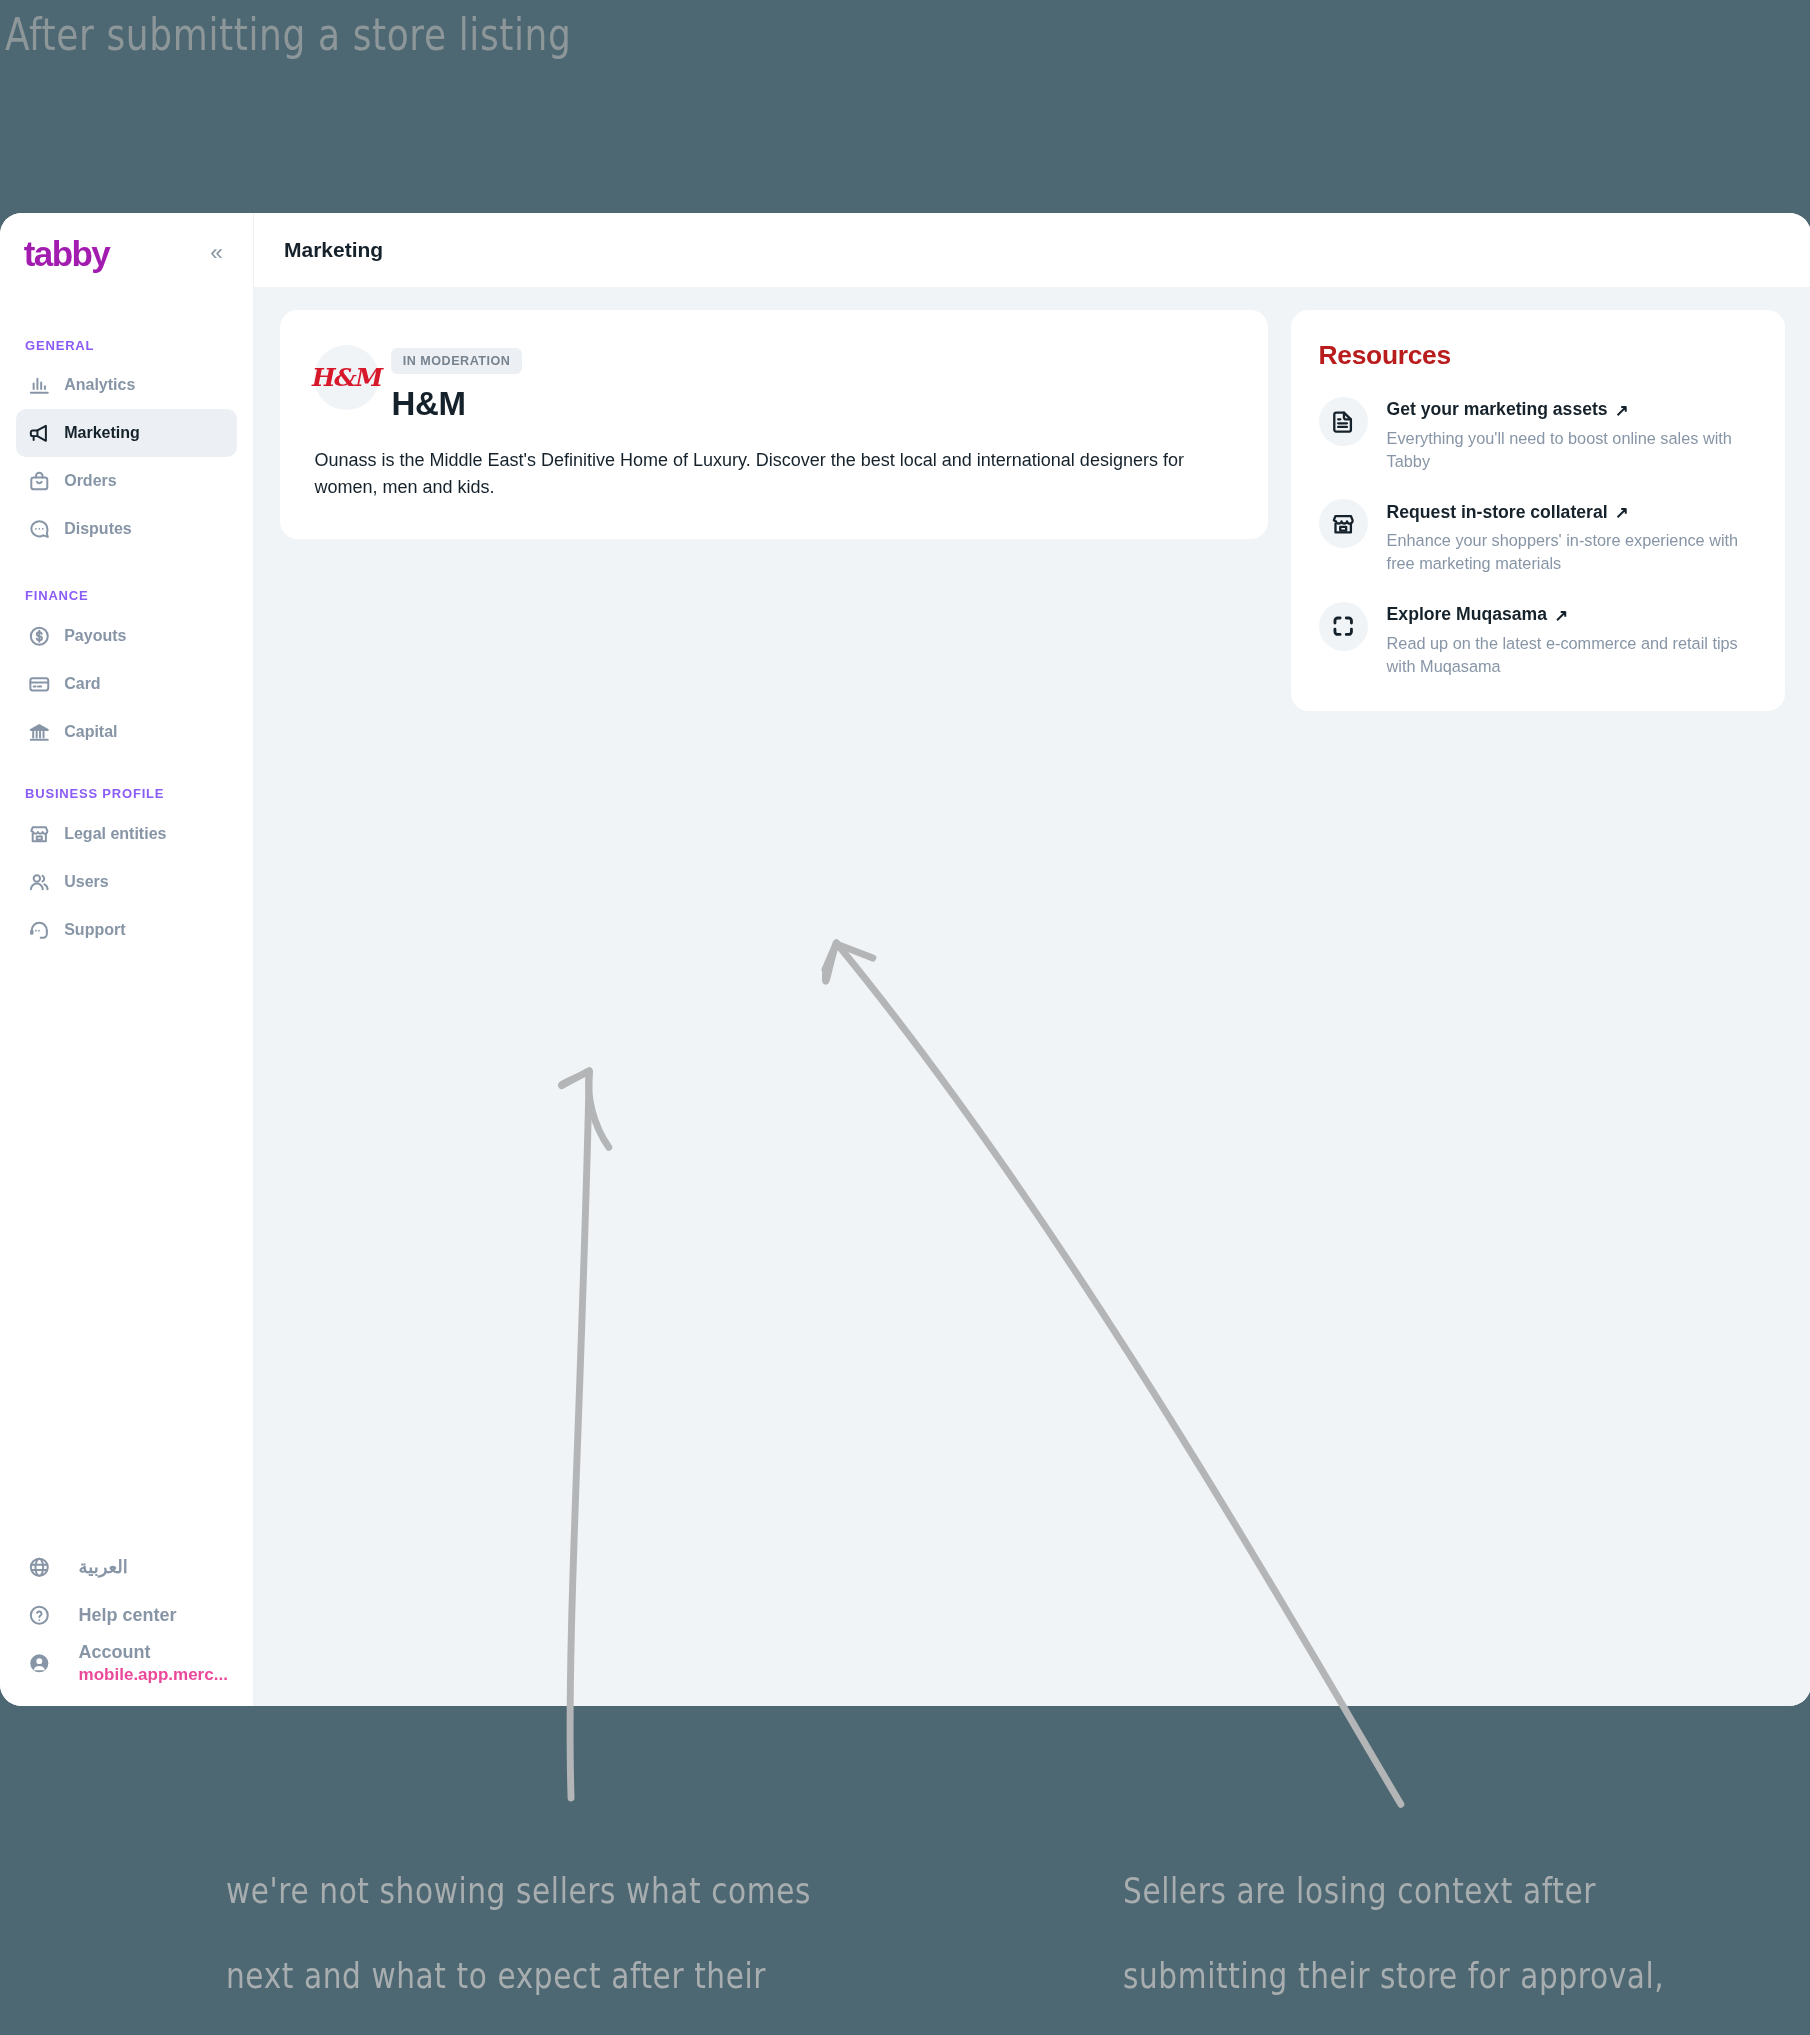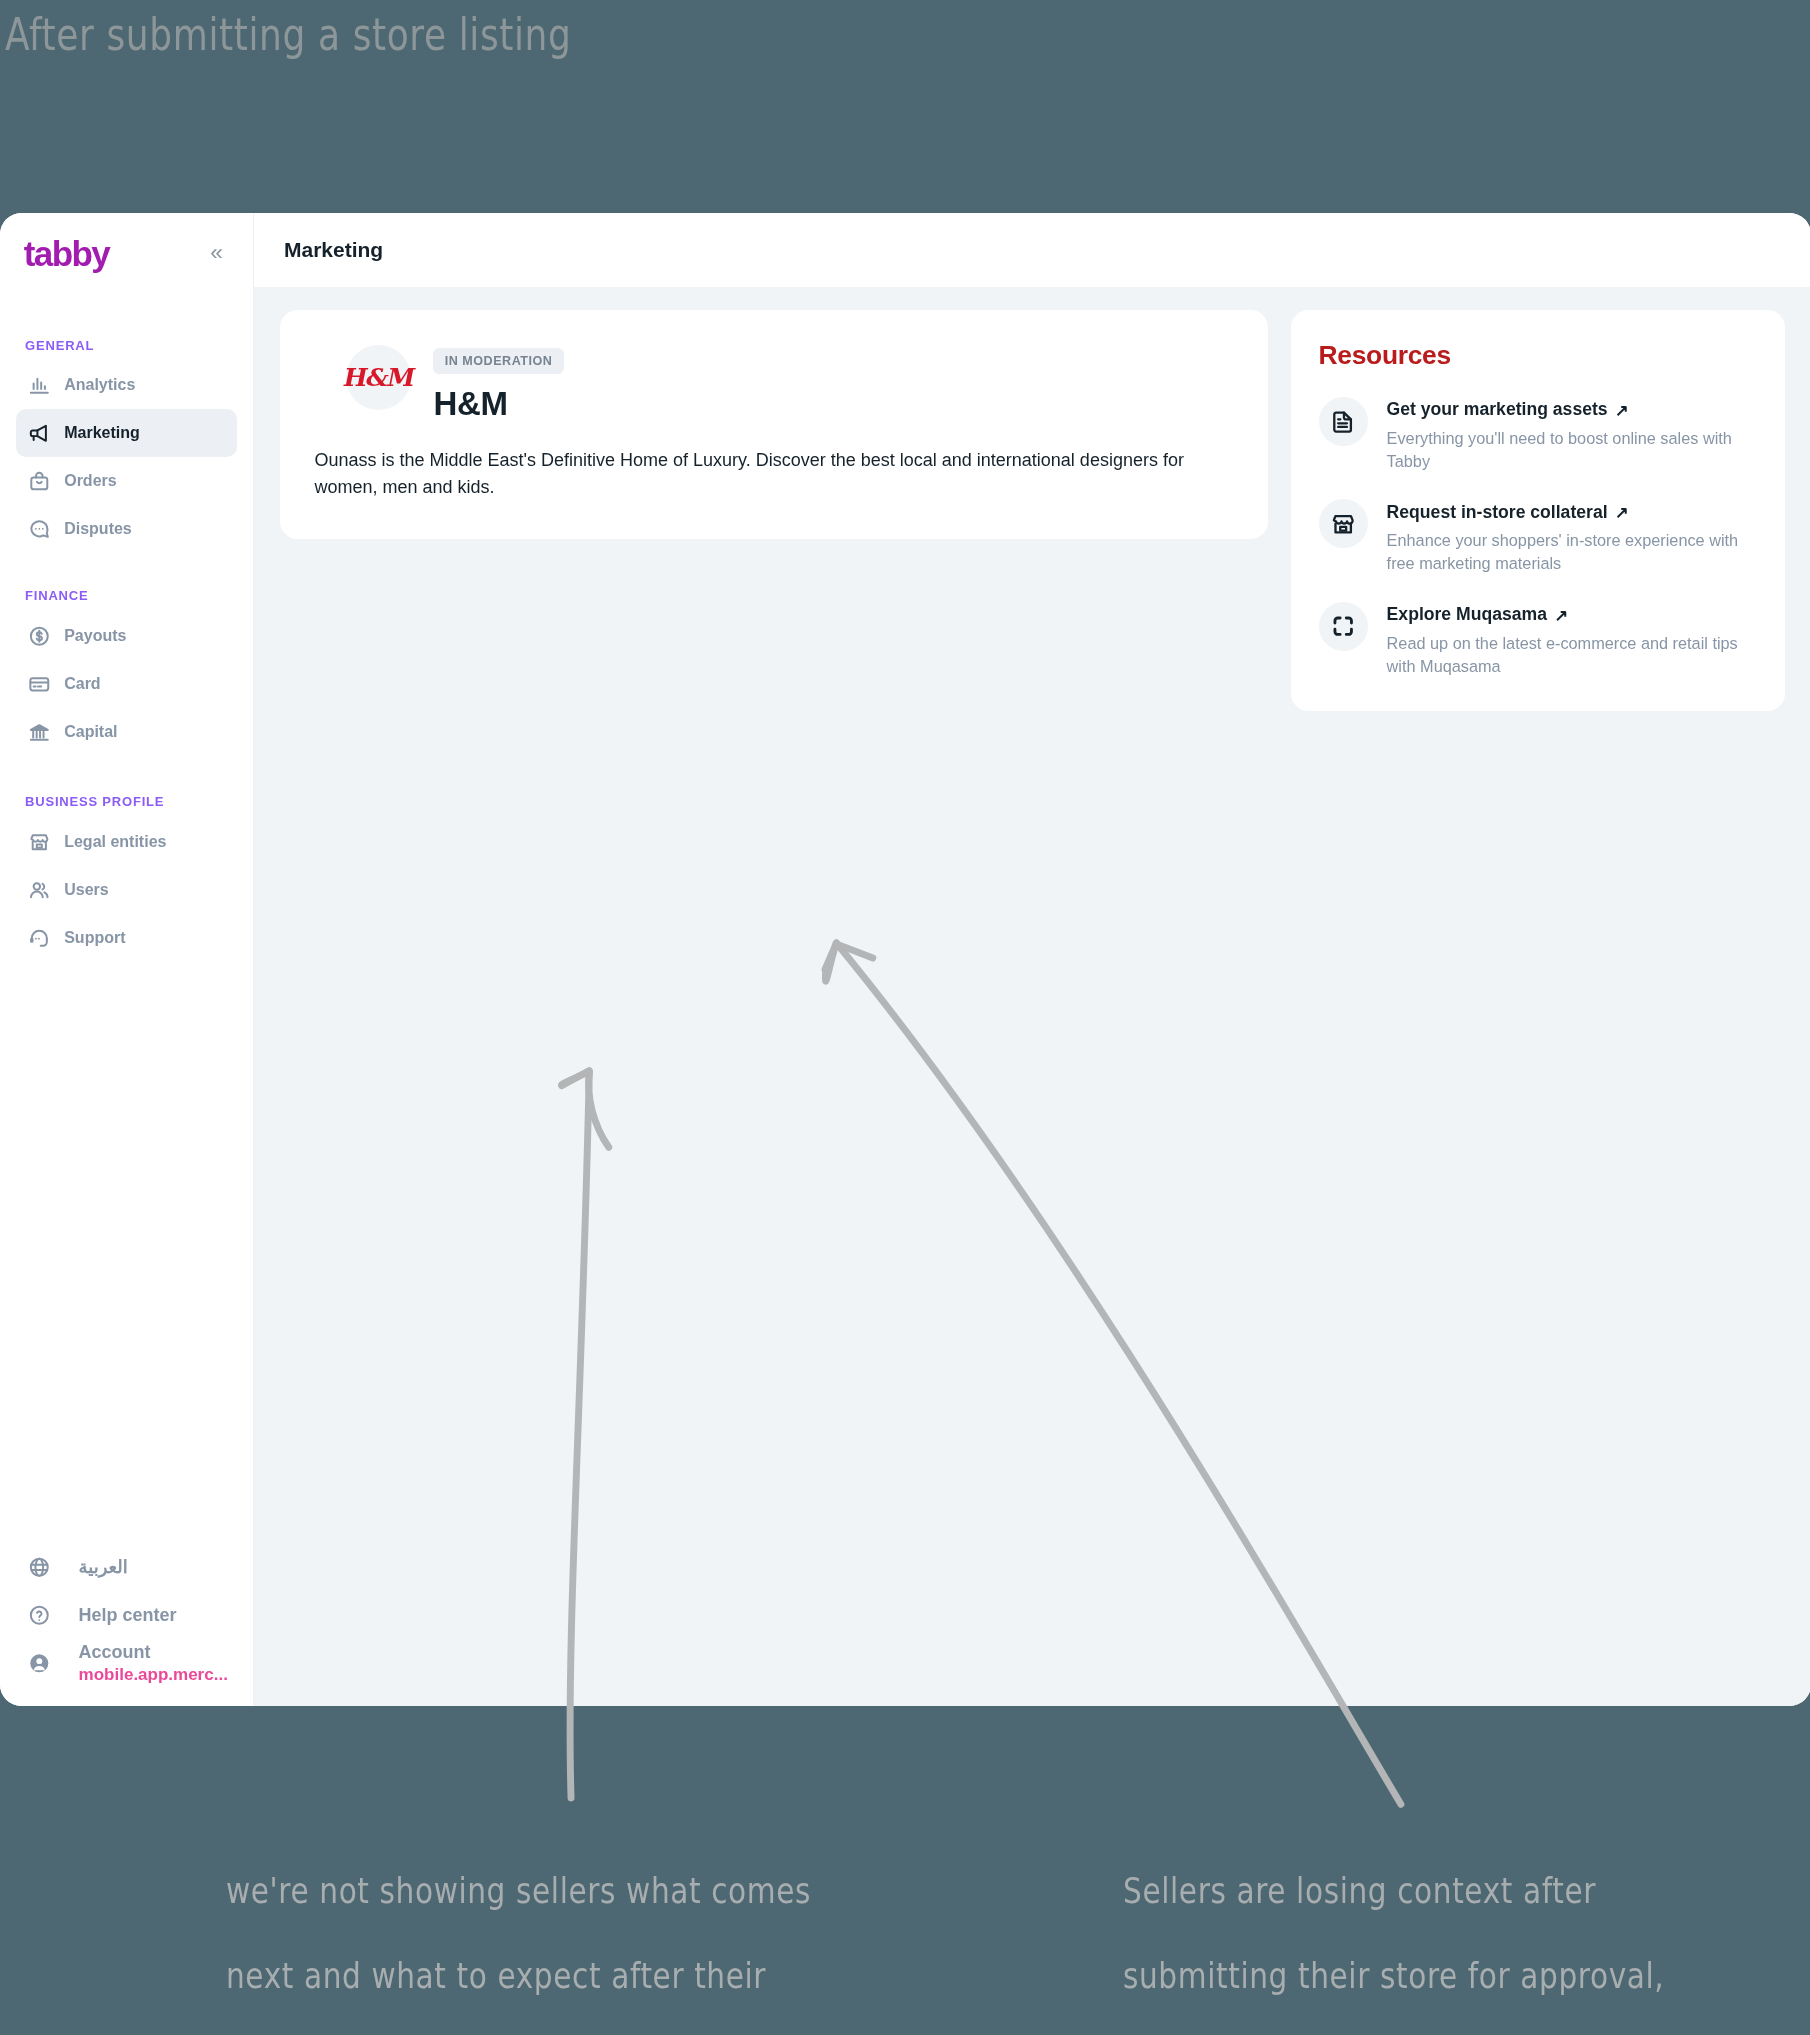--- a/index.html
+++ b/index.html
@@ -50,21 +50,21 @@
   #logo { font-size: 35px; font-weight: 800; letter-spacing: -1.6px; color: #a21caf; line-height: 1; }
   #collapse-btn { color: #8795a1; font-size: 22.6px; line-height: 1; cursor: pointer; padding: 2.5px 6.3px; }
 
   .nav-section-label {
     font-size: 13px; font-weight: 700; color: #8b5cf6;
     letter-spacing: 0.8px; padding: 0 8.8px; margin-bottom: 8.8px;
   }
   .nav-group { margin-top: 0; }
   #group-general  { margin-top: 67px; }
   #group-finance  { margin-top: 35px; }
-  #group-business { margin-top: 38px; }
+  #group-business { margin-top: 30px; }
 
   .nav-item {
     display: flex; align-items: center; gap: 12.6px;
     height: 48px; padding: 0 11.3px; border-radius: 10px;
     color: #8795a6; font-size: 16px; font-weight: 700;
     cursor: pointer;
   }
   .nav-item.active { background: #eceff3; color: #16222b; }
   .nav-item .ico { width: 24px; height: 24px; flex: 0 0 24px; display: flex; align-items: center; justify-content: center; }
   .nav-item .ico svg { width: 22.6px; height: 22.6px; display: block; }
@@ -87,21 +87,21 @@
     display: flex; align-items: center; padding: 0 30px;
     border-top-right-radius: 21.4px;
   }
   #page-title { font-size: 21px; font-weight: 800; color: #16222b; }
 
   #content { flex: 1; display: flex; gap: 22.6px; padding: 22.6px 26.4px; align-items: flex-start; }
 
   .card { background: #fff; border-radius: 17.6px; }
 
   #store-card { flex: 1; padding: 35px 34px 39px 34px; min-width: 0; }
-  #store-head { display: flex; align-items: flex-start; gap: 22px; margin-left: 32px; }
+  #store-head { display: flex; align-items: flex-start; gap: 12px; }
   #store-avatar {
     width: 65px; height: 65px; flex: 0 0 65px; border-radius: 50%;
     background: #f1f4f7; display: flex; align-items: center; justify-content: center;
   }
   #store-avatar-text {
     font-family: "DejaVu Serif", serif; font-style: italic; font-weight: 700;
     font-size: 25px; color: #d7182a; letter-spacing: -1.3px;
   }
   #store-meta { padding-top: 3.8px; }
   #status-badge {

